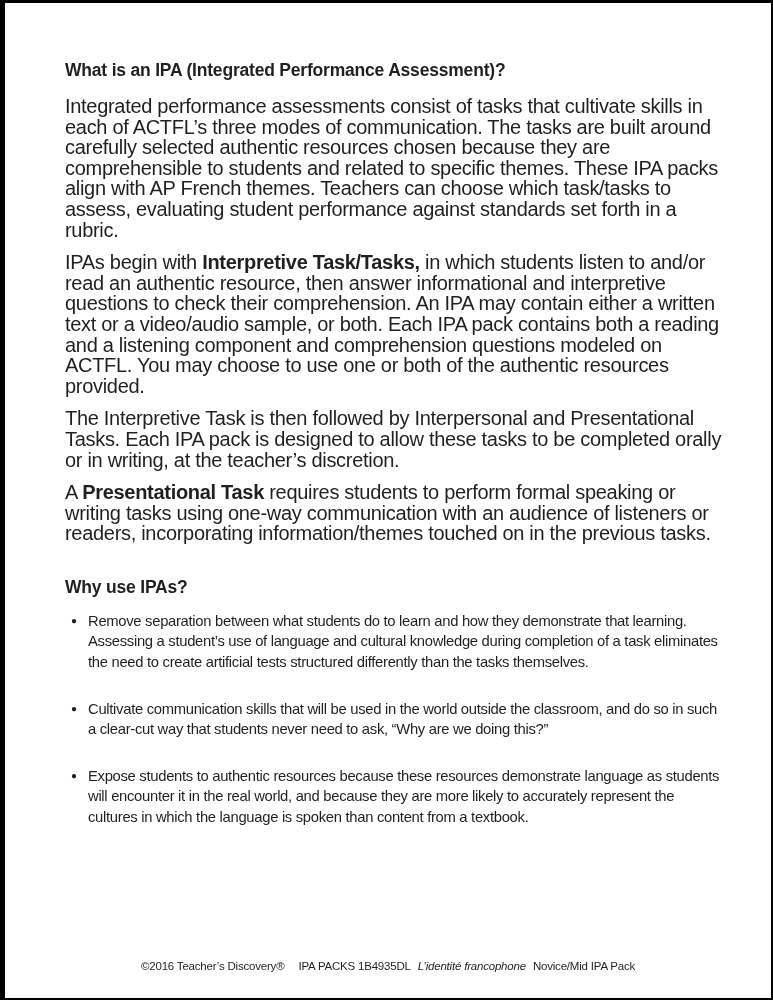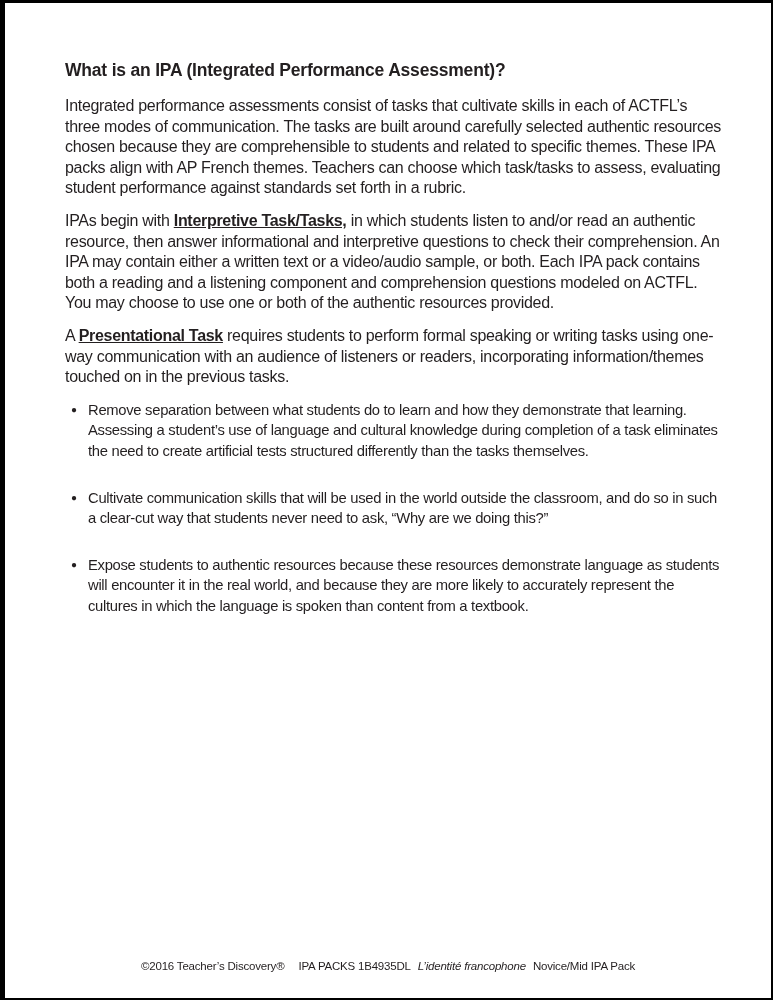--- a/index.html
+++ b/index.html
@@ -27,27 +27,27 @@
     margin: 0 0 15px 0;
   }
   h2.doc-heading {
     font-size: 17.5px;
     line-height: 22px;
     font-weight: bold;
     letter-spacing: -0.2px;
     margin: 32px 0 13px 0;
   }
   p.para {
-    font-size: 16px;
+    font-size: 20px;
     line-height: 20.6px;
     letter-spacing: -0.3px;
     margin: 0 0 12px 0;
   }
   p.intro { margin-bottom: 15px; }
-  .b { font-weight: bold; text-decoration: underline; }
+  .b { font-weight: bold; }
   ul.bullet-list {
     list-style: none;
     margin: 0;
     padding: 0 0 0 6px;
   }
   ul.bullet-list li {
     display: flex;
     align-items: flex-start;
     font-size: 14.8px;
     line-height: 20.6px;
@@ -83,26 +83,28 @@
 <div class="page">
   <main class="content">
 
     <section>
       <h1 class="doc-heading">What is an IPA (Integrated Performance Assessment)?</h1>
 
       <p class="para"><span>Integrated performance assessments consist of tasks that cultivate skills in each of ACTFL’s three modes of communication. The tasks are built around carefully selected authentic resources chosen because they are comprehensible to students and related to specific themes. These IPA packs align with AP French themes. Teachers can choose which task/tasks to assess, evaluating student performance against standards set forth in a rubric.</span></p>
 
       <p class="para"><span>IPAs begin with </span><span class="b">Interpretive Task/Tasks,</span><span> in which students listen to and/or read an authentic resource, then answer informational and interpretive questions to check their comprehension. An IPA may contain either a written text or a video/audio sample, or both. Each IPA pack contains both a reading and a listening component and comprehension questions modeled on ACTFL. You may choose to use one or both of the authentic resources provided.</span></p>
 
+      <p class="para"><span>The Interpretive Task is then followed by Interpersonal and Presentational Tasks. Each IPA pack is designed to allow these tasks to be completed orally or in writing, at the teacher’s discretion.</span></p>
 
 
       <p class="para"><span>A </span><span class="b">Presentational Task</span><span> requires students to perform formal speaking or writing tasks using one-way communication with an audience of listeners or readers, incorporating information/themes touched on in the previous tasks.</span></p>
     </section>
 
     <section>
+      <h2 class="doc-heading">Why use IPAs?</h2>
 
 
       <ul class="bullet-list">
         <li>
             <span class="bullet-dot">●</span>
             <span>Remove separation between what students do to learn and how they demonstrate that learning. Assessing a student’s use of language and cultural knowledge during completion of a task eliminates the need to create artificial tests structured differently than the tasks themselves.</span>
           </li>
         <li>
             <span class="bullet-dot">●</span>
             <span>Cultivate communication skills that will be used in the world outside the classroom, and do so in such a clear-cut way that students never need to ask, “Why are we doing this?”</span>

